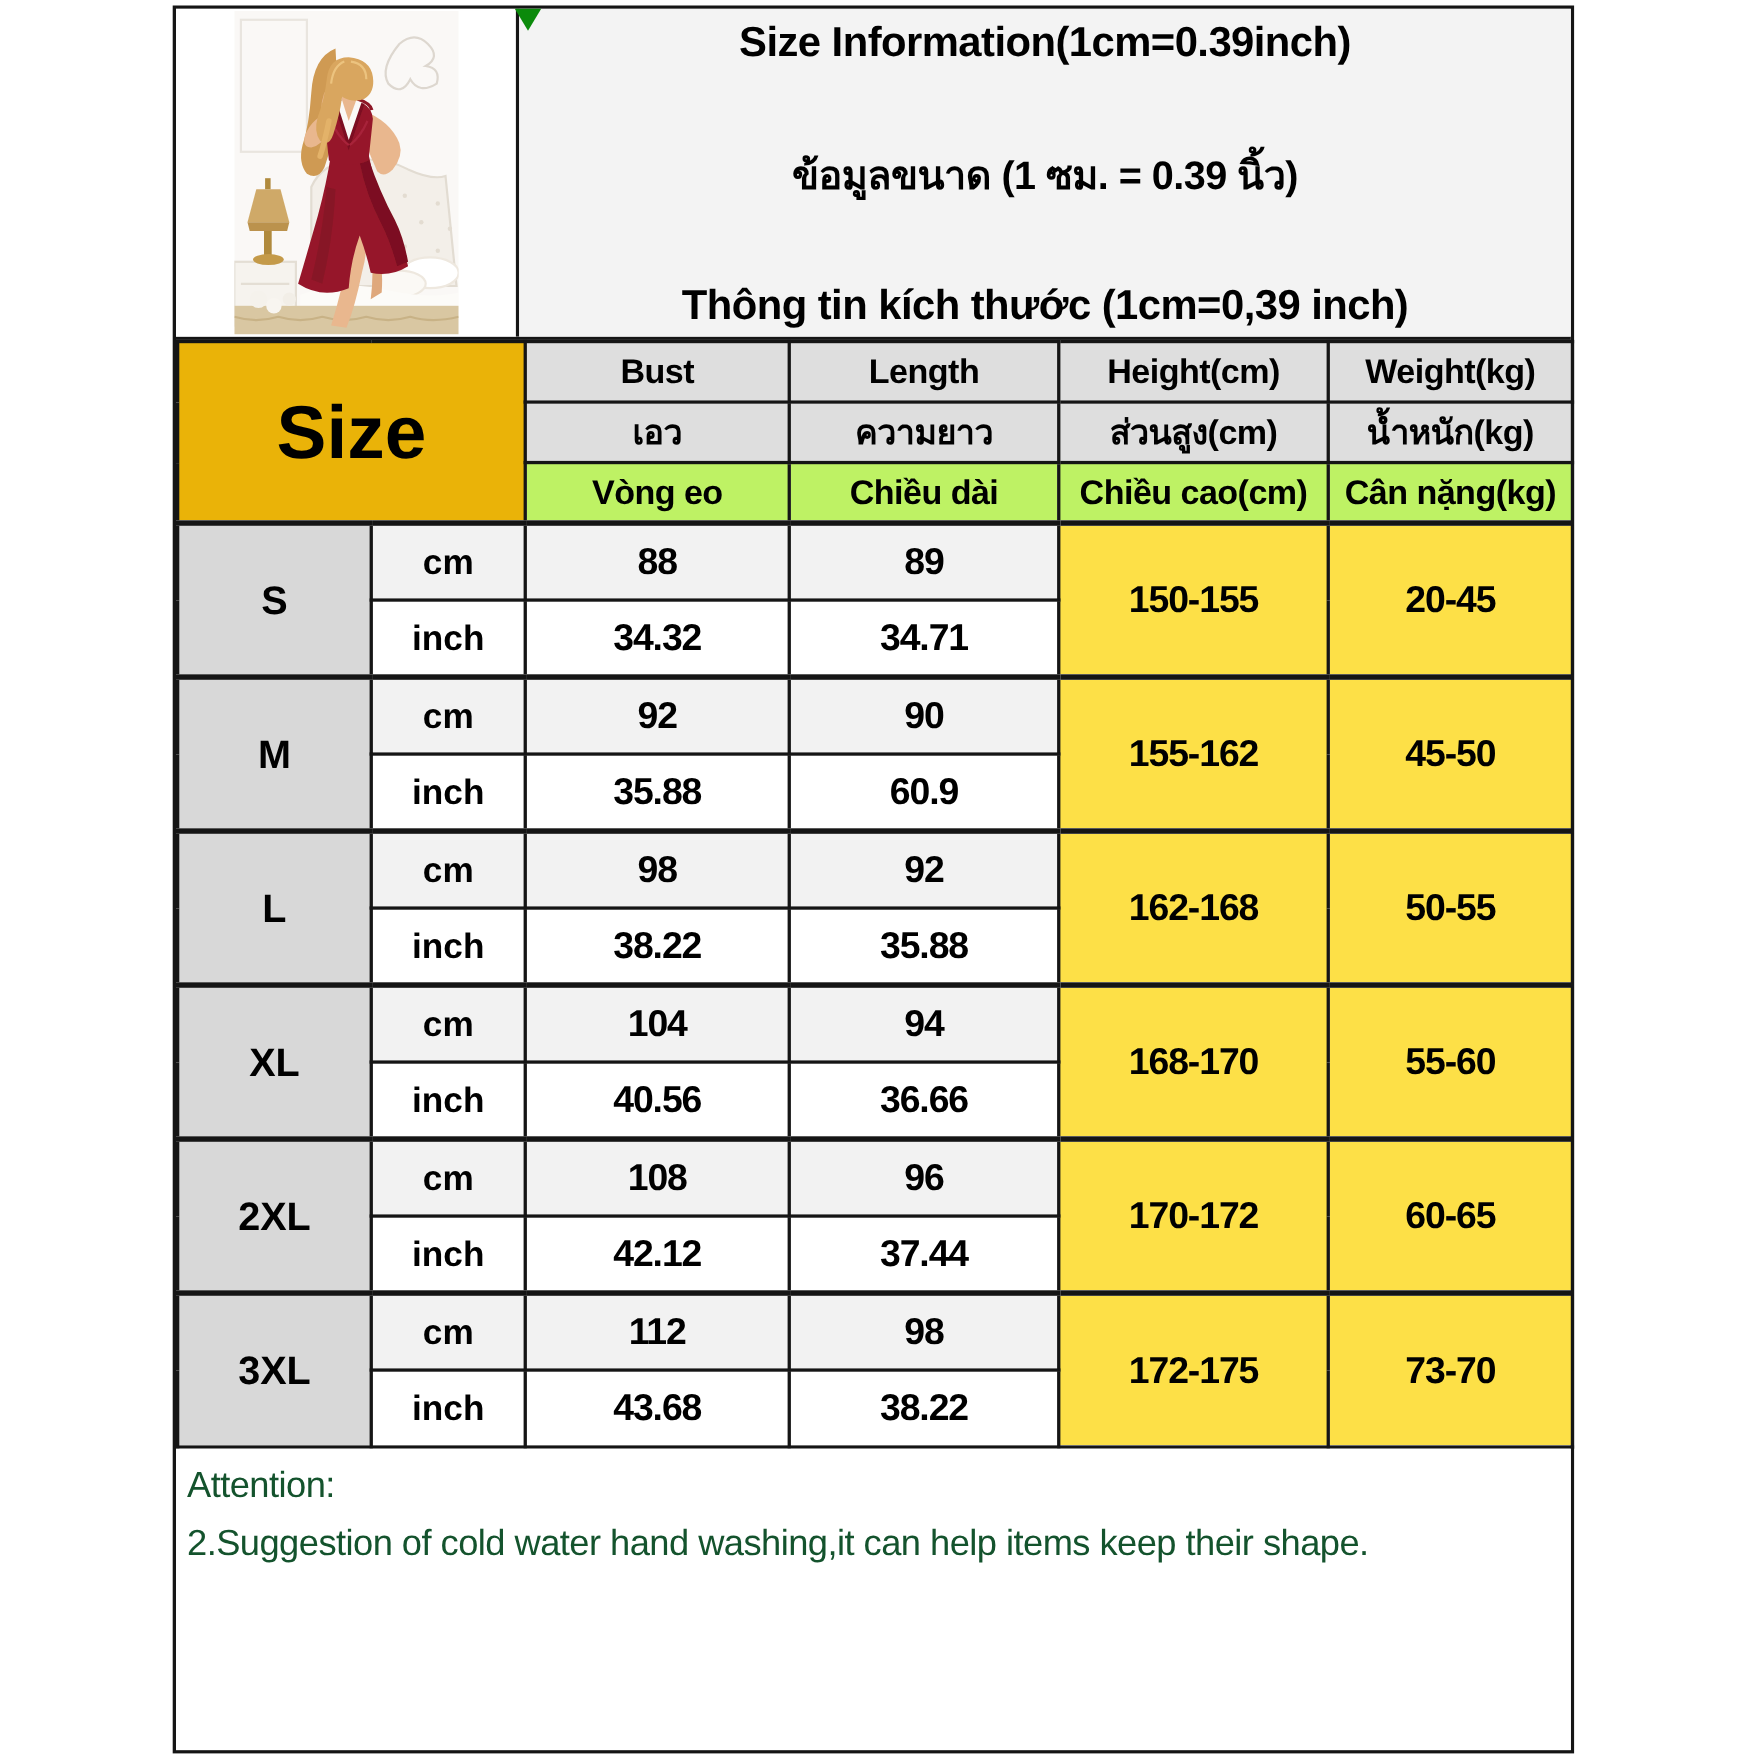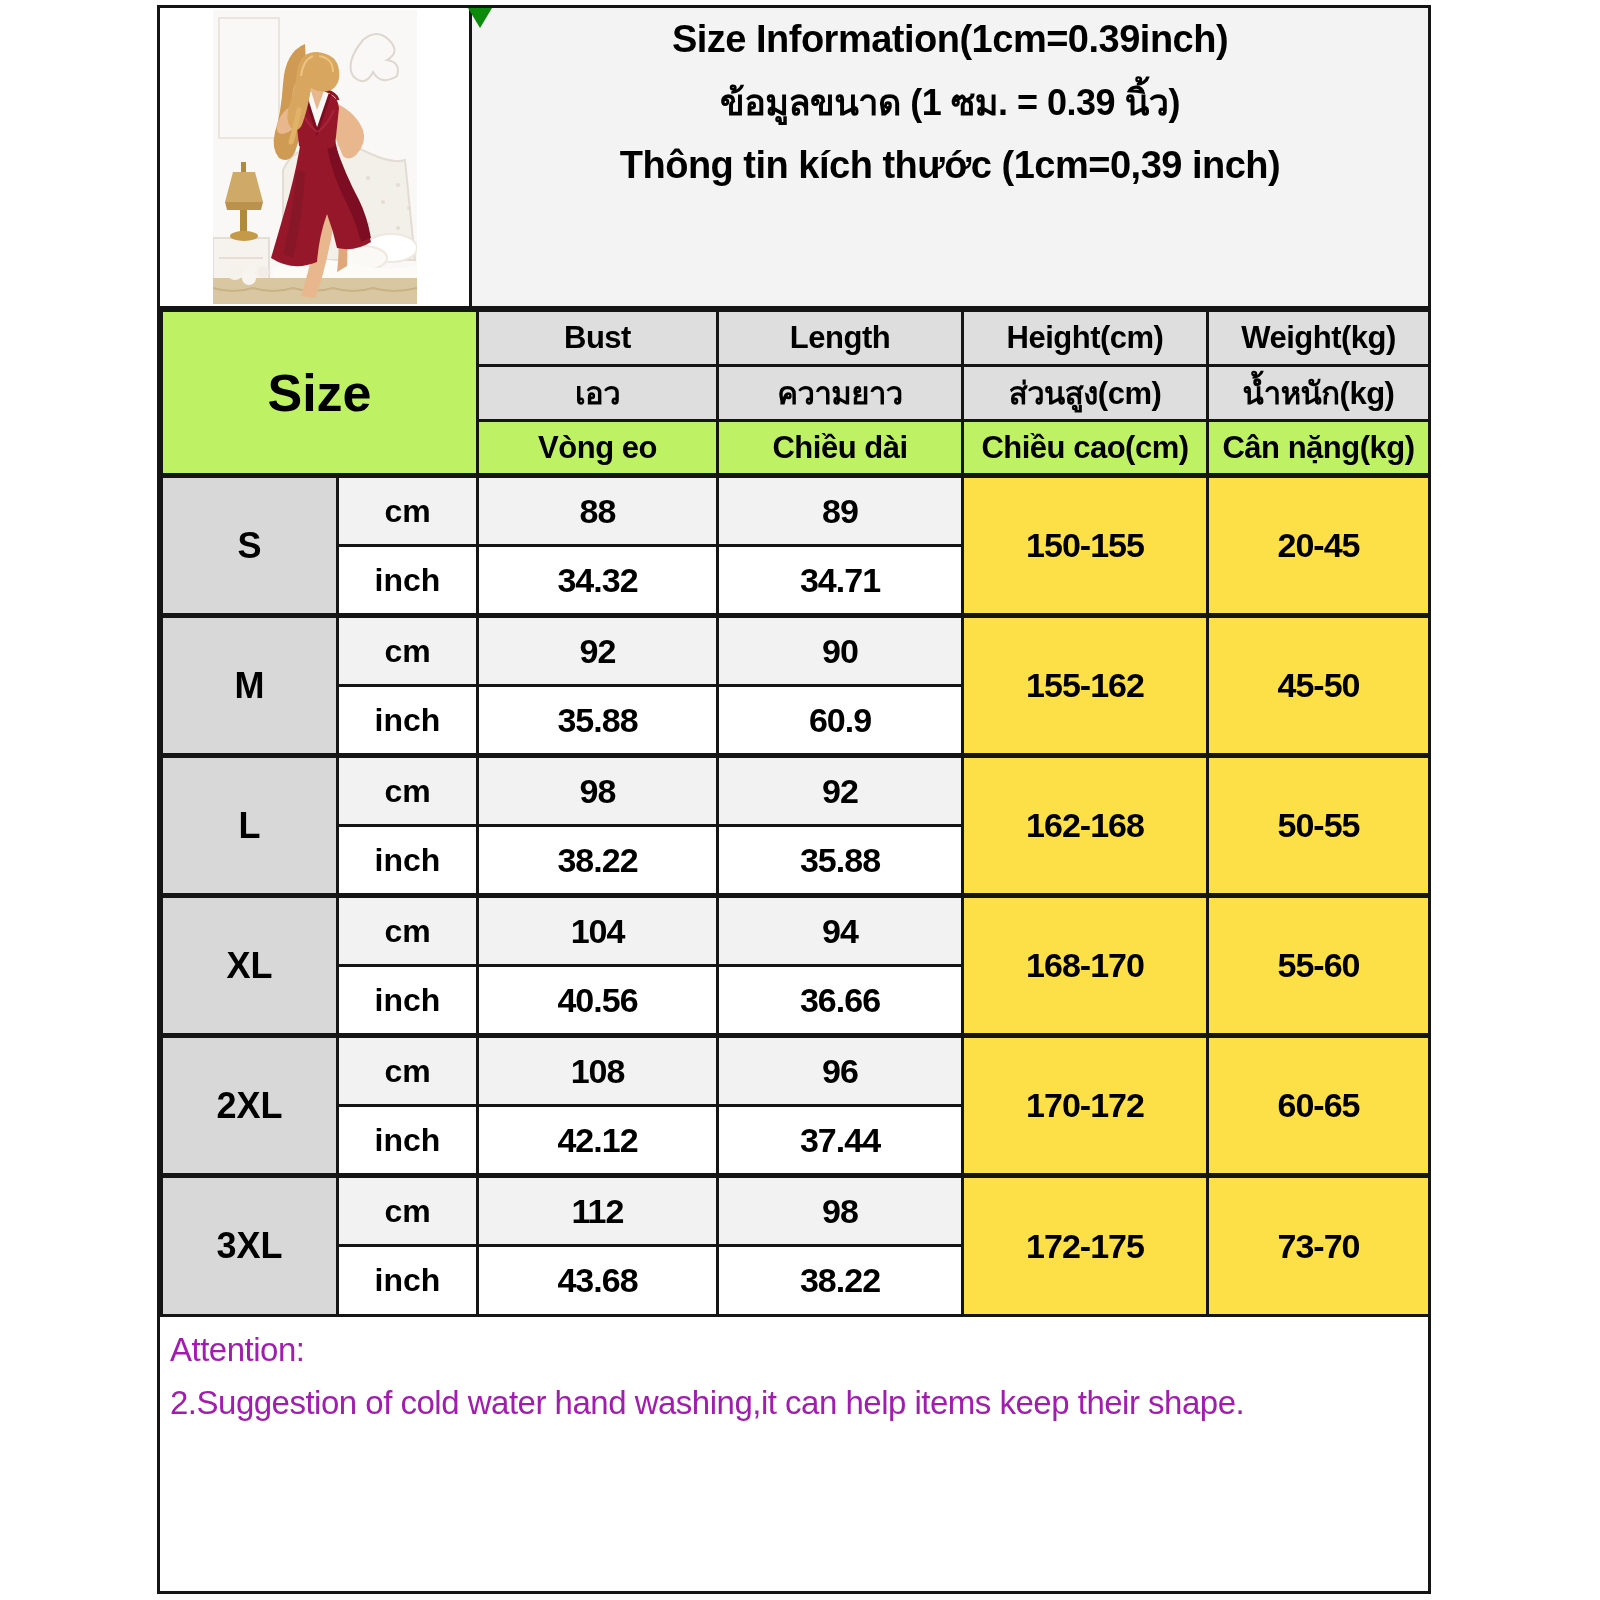--- a/index.html
+++ b/index.html
@@ -16,53 +16,53 @@
 
   
   .top-section { display:flex; height:301px; border-bottom:3px solid #151515; flex:none; }
   .photo-cell {
     width:312px; flex:none; border-right:3px solid #151515; background:#ffffff;
     display:flex; align-items:center; justify-content:center; overflow:hidden;
   }
   .photo-frame { width:204px; height:294px; }
   .title-cell {
     flex:1; background:#f3f3f3; position:relative;
-    display:flex; flex-direction:column; align-items:center; justify-content:flex-start;
+    display:flex; flex-direction:column; align-items:center; justify-content:space-between;
     gap:13px; padding:10px 20px 6px 20px;
   }
   .corner-flag {
     position:absolute; left:-4px; top:0; width:0; height:0;
     border-left:12px solid transparent; border-right:12px solid transparent;
     border-top:20px solid #0b8a0b;
   }
   .title-line { font-weight:bold; font-size:38px; letter-spacing:-0.5px; text-align:center; color:#000; }
   .title-line.th { font-size:36px; }
 
   
   table.size-table { width:100%; border-collapse:collapse; table-layout:fixed; flex:none; }
   .size-table td {
     border:3px solid #151515; text-align:center; vertical-align:middle;
     font-weight:bold; color:#000; overflow:hidden;
   }
   .hrow { height:55px; }
   .drow { height:70px; }
   .hdr { background:#dedede; font-size:31px; letter-spacing:-0.5px; }
   .hdr-vi { background:#bef264; }
-  .corner-size { background:#bef264; font-size:52px; letter-spacing:0; }
+  .corner-size { background:#eab308; font-size:68px; letter-spacing:0; }
   .size-label { background:#d8d8d8; font-size:36px; }
   .unit { font-size:32px; }
   .row-cm  { background:#f2f2f2; }
   .row-inch{ background:#ffffff; }
   .merged  { background:#fde047; }
   .num { font-size:34px; letter-spacing:-1px; }
   .grp td { border-top-width:5px; }
 
   
   .attention-box { flex:1; padding:6px 12px 10px 10px; background:#ffffff; }
-  .attn-line { font-size:33px; letter-spacing:-0.5px; line-height:1.62; color:#a21caf; }
+  .attn-line { font-size:33px; letter-spacing:-0.5px; line-height:1.62; color:#14532d; }
 </style>
 </head>
 <body>
 
 <div class="canvas">
   <div class="sheet">
 
     <div class="top-section">
       <div class="photo-cell">
         <svg class="photo-frame" viewBox="0 0 204 294" xmlns="http://www.w3.org/2000/svg">

